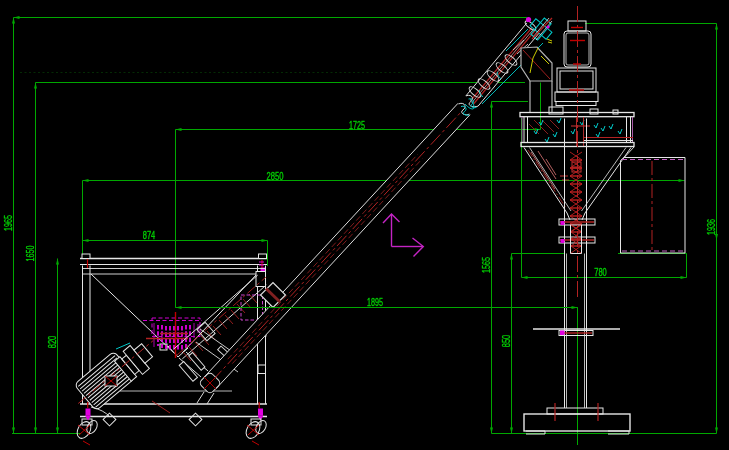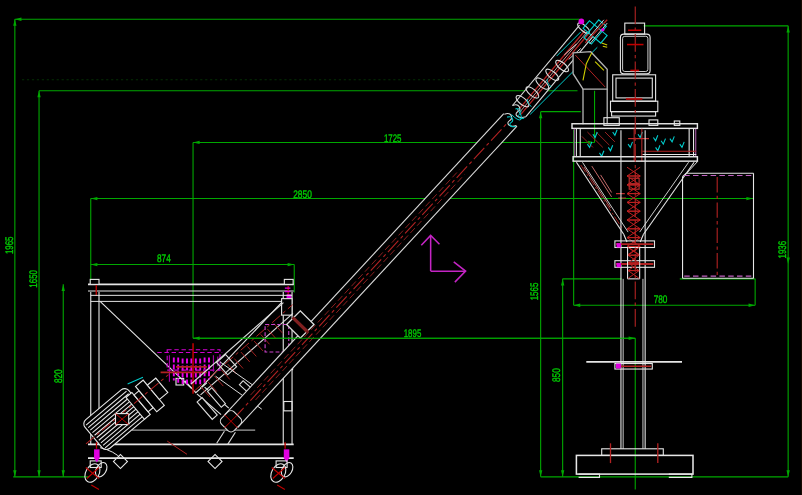--- a/index.html
+++ b/index.html
@@ -1,16 +1,16 @@
 <!DOCTYPE html>
 <html><head>
 <meta charset="utf-8">
 <style>
   html,body{margin:0;padding:0;background:#000;}
-  #wrap{width:729px;height:450px;background:#f97316;overflow:hidden;}
+  #wrap{width:729px;height:450px;background:#22c55e;overflow:hidden;}
   text{font-family:"Liberation Sans",sans-serif;}
 </style>
 </head>
 <body>
 <div id="wrap">
 <svg width="729" height="450" viewBox="0 0 729 450" xmlns="http://www.w3.org/2000/svg">
 <rect x="0" y="0" width="729" height="450" fill="#000000"></rect>
 
 <g id="dims" stroke="#00A800" stroke-width="1" fill="none">
 

